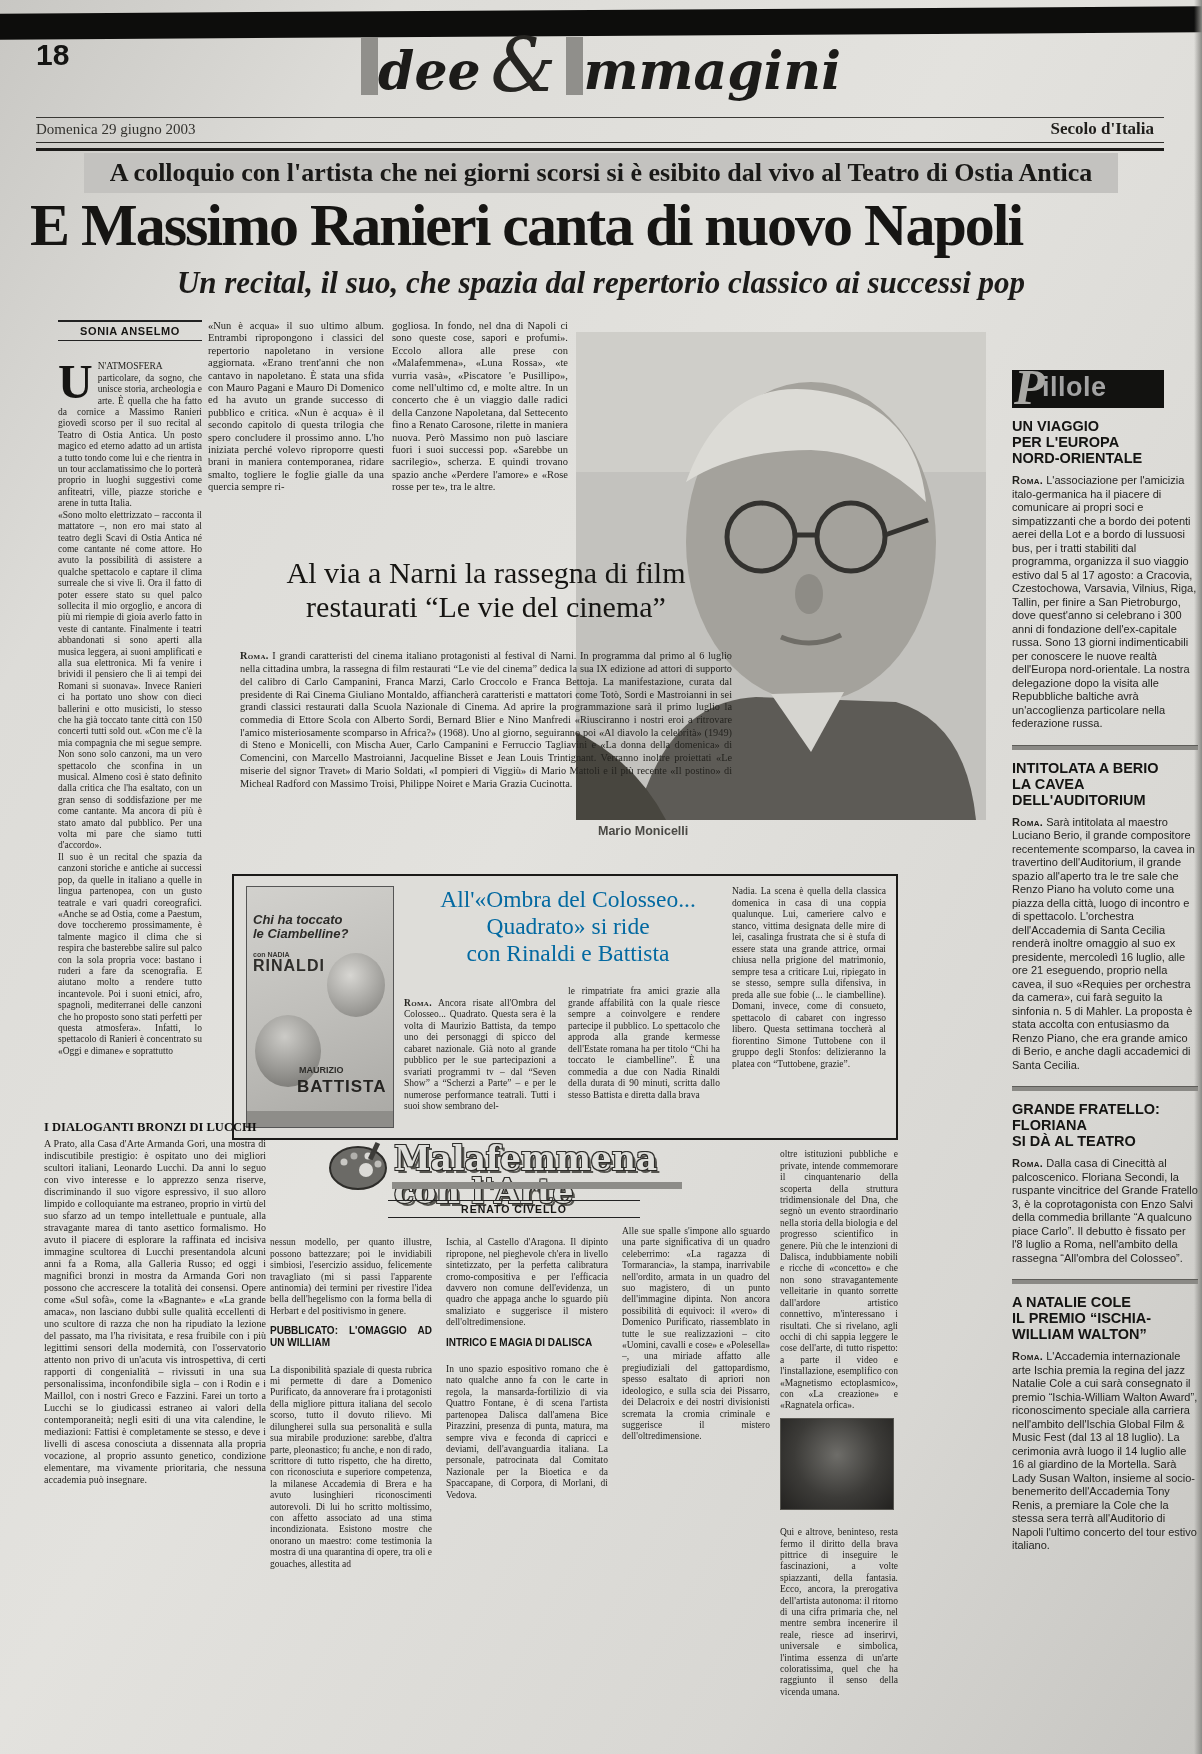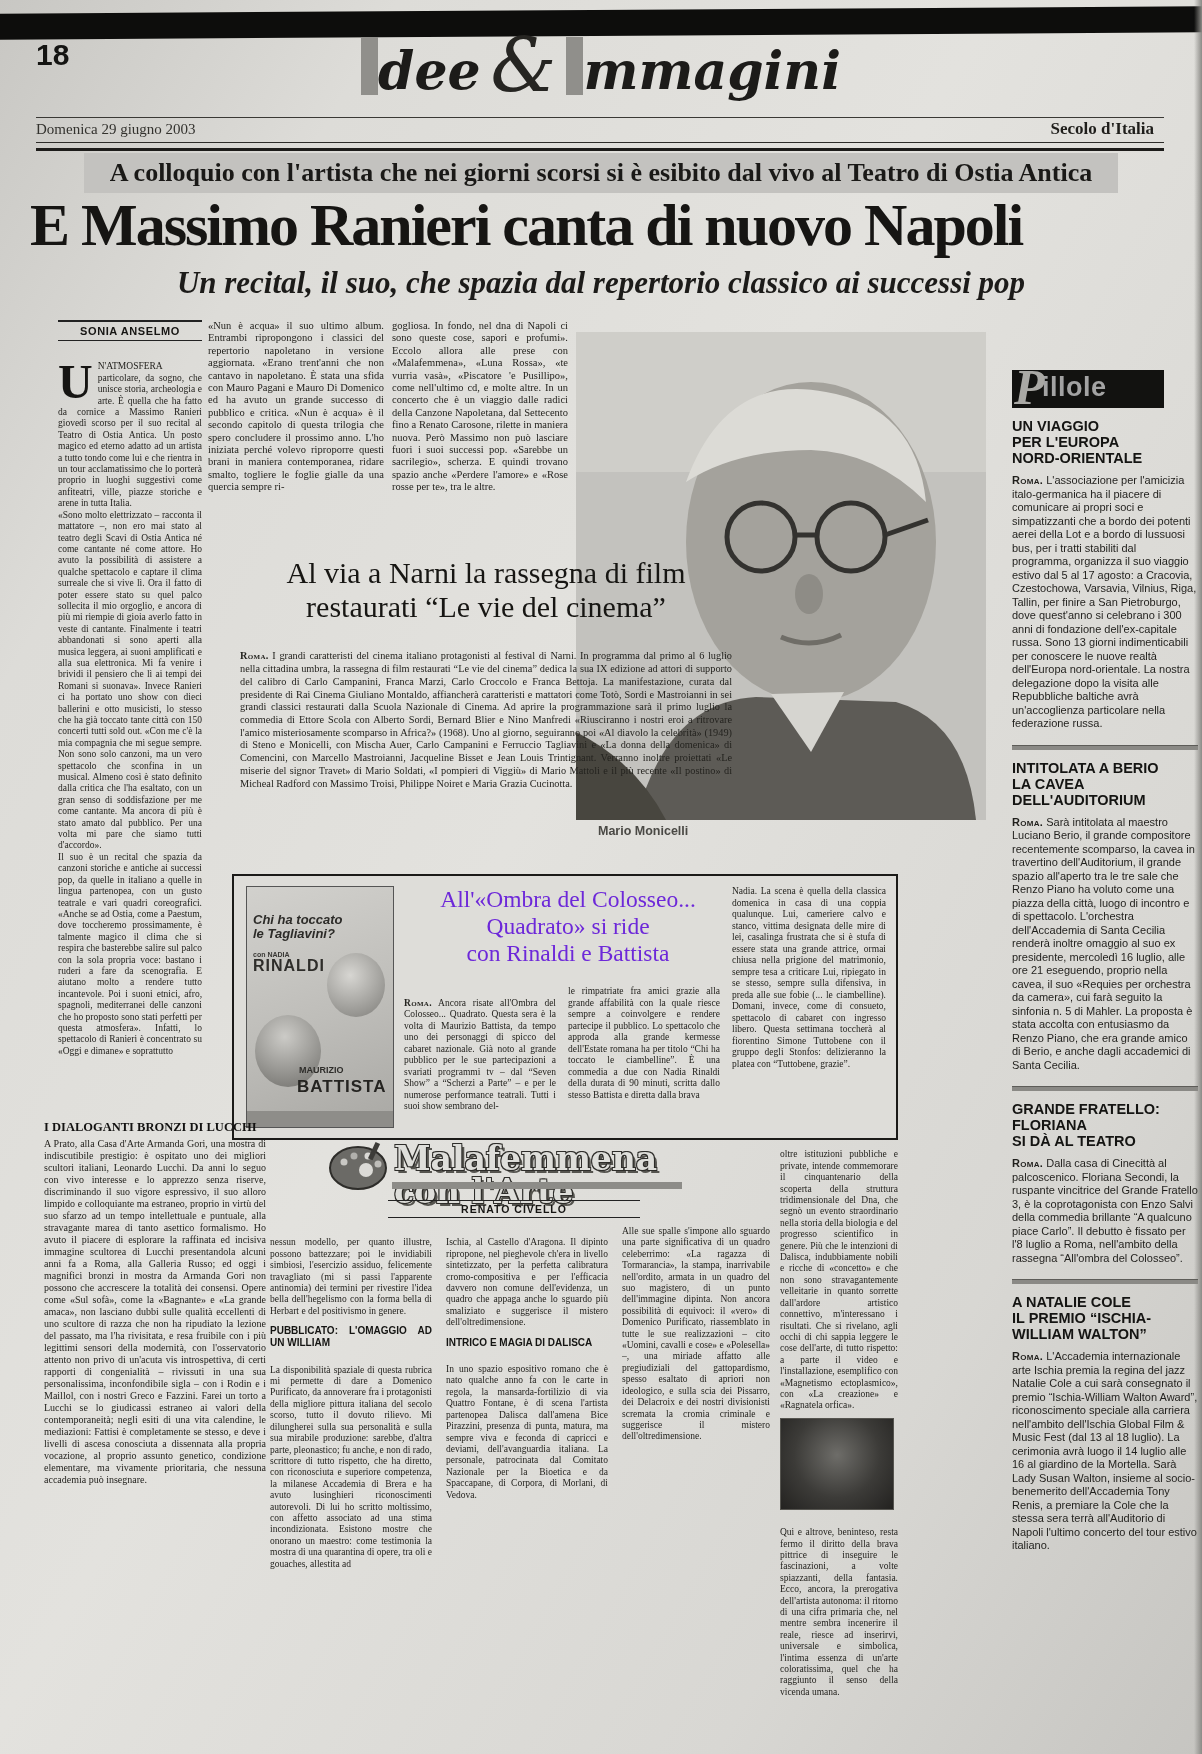--- a/index.html
+++ b/index.html
@@ -44,21 +44,21 @@
   .poster-t1{margin:26px 6px 0;font:italic 800 13px/14px "Liberation Sans",sans-serif;color:#2c2b28;}
   .poster-with{margin:10px 6px 0;font:700 7px "Liberation Sans",sans-serif;color:#3a3936;}
   .poster-n1{margin:0 6px;font:800 16px/16px "Liberation Sans",sans-serif;letter-spacing:1px;color:#2e2d2a;}
   .face{position:absolute;border-radius:50%;background:radial-gradient(circle at 40% 35%,#d7d6d2,#8f8e8a 80%);}
   .face1{right:8px;top:66px;width:58px;height:64px;}
   .face2{left:8px;bottom:40px;width:66px;height:72px;background:radial-gradient(circle at 45% 30%,#cccbc7,#7c7b77 85%);}
   .poster-n2{position:absolute;left:52px;bottom:52px;font:800 9px "Liberation Sans",sans-serif;color:#2e2d2a;text-align:right;}
   .poster-n3{position:absolute;left:50px;bottom:30px;font:800 17px "Liberation Sans",sans-serif;letter-spacing:1px;color:#252421;}
   .poster-bar{position:absolute;left:0;bottom:0;width:100%;height:16px;background:#8e8d89;}
   .colbox-title{position:absolute;left:168px;top:10px;width:332px;text-align:center;
-                font:400 23.5px/1.14 "Liberation Serif",serif;color:#6d28d9;white-space:pre-line;}
+                font:400 23.5px/1.14 "Liberation Serif",serif;color:#0369a1;white-space:pre-line;}
   .cbc{position:absolute;top:110px;height:142px;font:400 9.5px/11.5px "Liberation Serif",serif;}
   .cbc1{left:170px;width:152px;}
   .cbc2{left:334px;width:152px;}
   .cbc3{left:498px;top:10px;width:154px;height:242px;}
   .pillole{left:1012px;top:370px;width:186px;height:1384px;overflow:hidden;font-family:"Liberation Sans",sans-serif;}
   .plogo{position:relative;width:152px;height:38px;background:#121210;margin-bottom:10px;}
   .plogo .p{position:absolute;left:2px;top:-12px;font:italic 700 50px "Liberation Serif",serif;color:#aaa9a5;}
   .plogo .rest{position:absolute;left:30px;top:2px;font:800 27px "Liberation Sans",sans-serif;color:#a3a3a3;letter-spacing:.5px;}
   .ptitle{font:800 14.5px/16px "Liberation Sans",sans-serif;color:#141412;white-space:pre-line;margin:6px 0 8px;}
   .pbody{font:400 11px/13.5px "Liberation Sans",sans-serif;color:#201f1c;text-align:left;}
@@ -142,21 +142,21 @@
 restaurati “Le vie del cinema”</div>
     <div class="narni-body btxt">
       <span class="dl">Roma.</span> <span>I grandi caratteristi del cinema italiano protagonisti al festival di Narni. In programma dal primo al 6 luglio nella cittadina umbra, la rassegna di film restaurati “Le vie del cinema” dedica la sua IX edizione ad attori di supporto del calibro di Carlo Campanini, Franca Marzi, Carlo Croccolo e Franca Bettoja. La manifestazione, curata dal presidente di Rai Cinema Giuliano Montaldo, affiancherà caratteristi e mattatori come Totò, Sordi e Mastroianni in sei grandi classici restaurati dalla Scuola Nazionale di Cinema. Ad aprire la programmazione sarà il primo luglio la commedia di Ettore Scola con Alberto Sordi, Bernard Blier e Nino Manfredi «Riusciranno i nostri eroi a ritrovare l'amico misteriosamente scomparso in Africa?» (1968). Uno al giorno, seguiranno poi «Al diavolo la celebrità» (1949) di Steno e Monicelli, con Mischa Auer, Carlo Campanini e Ferruccio Tagliavini e «La donna della domenica» di Comencini, con Marcello Mastroianni, Jacqueline Bisset e Jean Louis Trintignant. Verranno inoltre proiettati «Le miserie del signor Travet» di Mario Soldati, «I pompieri di Viggiù» di Mario Mattoli e il più recente «Il postino» di Micheal Radford con Massimo Troisi, Philippe Noiret e Maria Grazia Cucinotta.</span>
     </div>
   </div>
 
   <div class="abs colbox">
     <div class="poster">
       <div class="poster-t1">
         <span>Chi ha toccato</span><br>
-        <span>le Tagliavini?</span>
+        <span>le Ciambelline?</span>
       </div>
       <div class="poster-with">con NADIA</div>
       <div class="poster-n1">RINALDI</div>
       <div class="face face1"></div>
       <div class="face face2"></div>
       <div class="poster-n2">MAURIZIO</div>
       <div class="poster-n3">BATTISTA</div>
       <div class="poster-bar"></div>
     </div>
     <div class="colbox-title">All'«Ombra del Colosseo...

